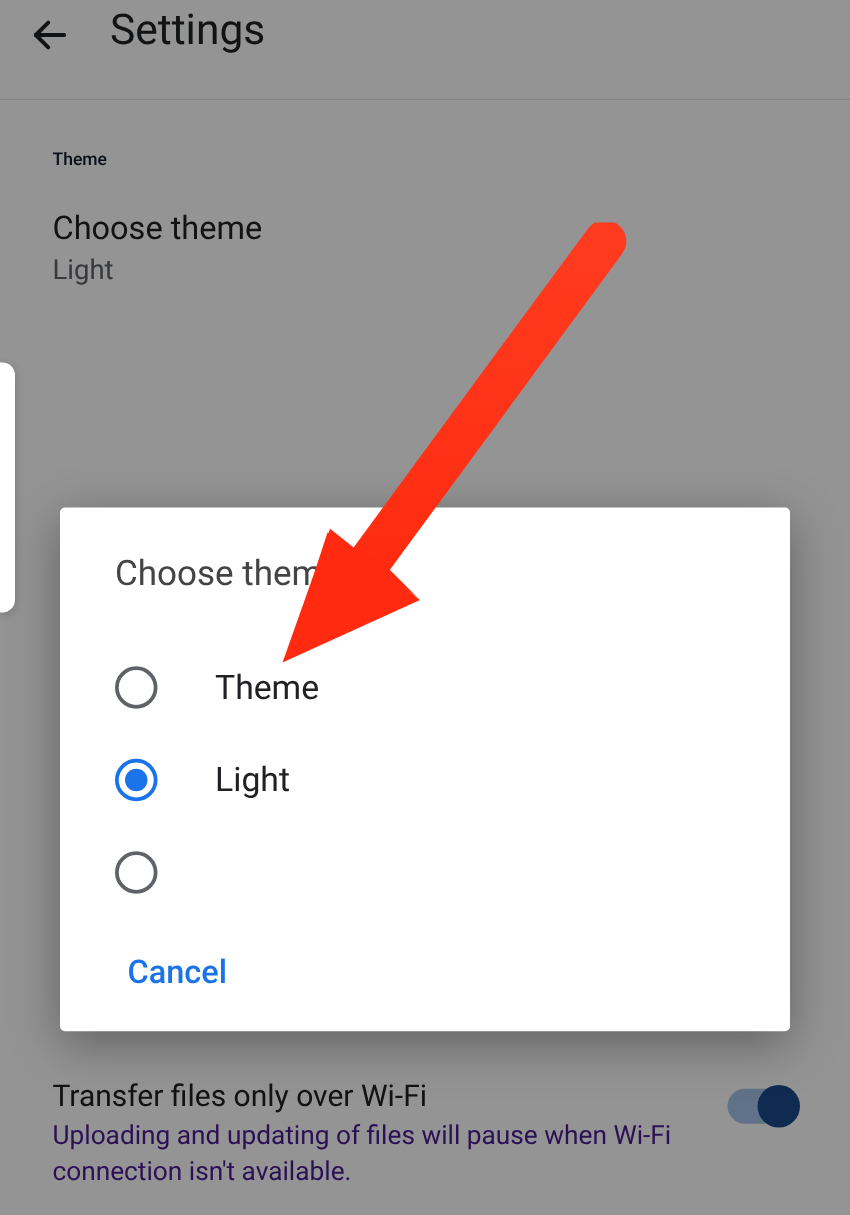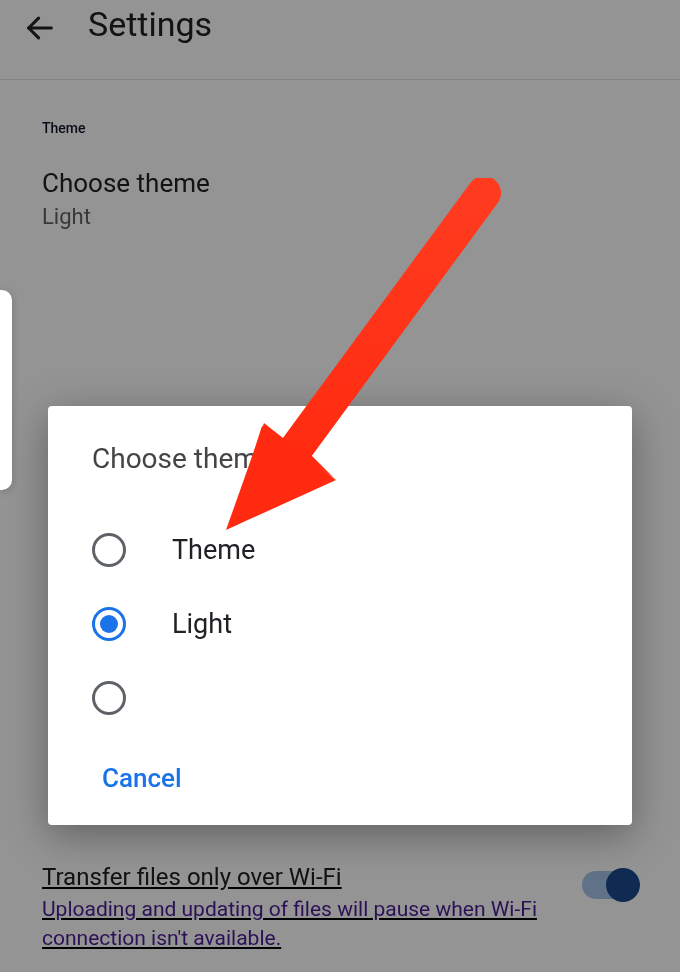--- a/index.html
+++ b/index.html
@@ -56,21 +56,21 @@
     }
     .bottom-setting {
       position: absolute;
       left: 42px;
       right: 42px;
       bottom: 20px;
       display: flex;
       align-items: flex-start;
       gap: 16px;
     }
-    .bottom-text { flex: 1; text-decoration: underline; }
+    .bottom-text { flex: 1; }
     .bottom-title {
       font-size: 24px;
       color: #202124;
       margin-bottom: 4px;
       white-space: nowrap;
       overflow: hidden;
     }
     .bottom-sub {
       font-size: 21px;
       color: #4c1d95;

